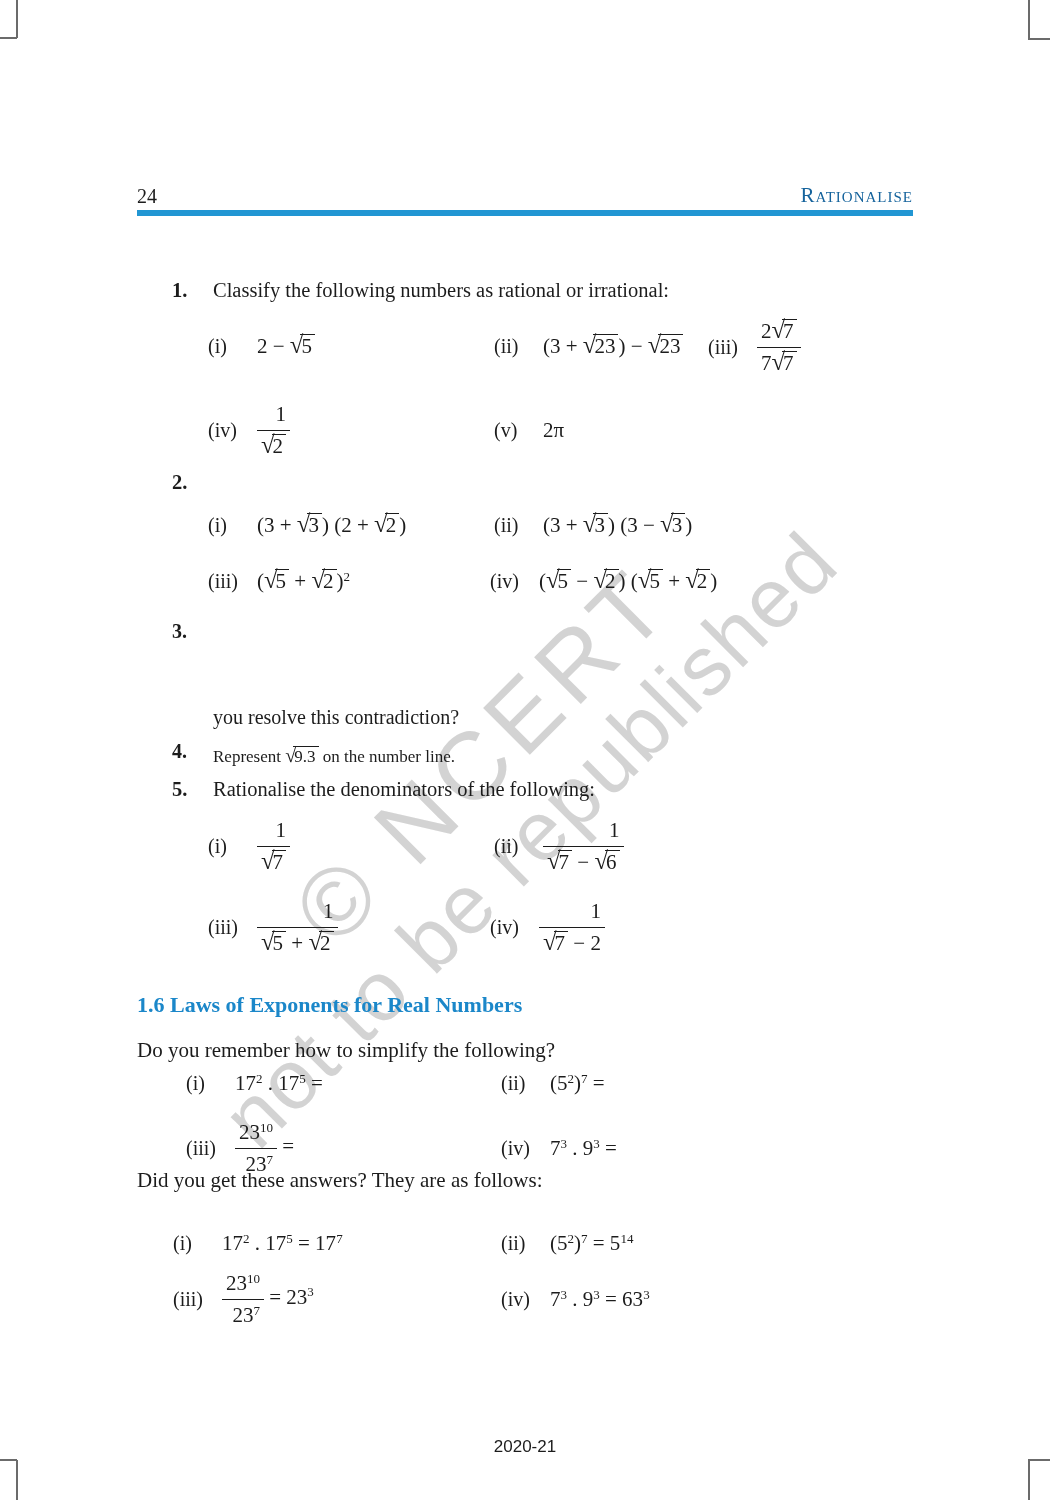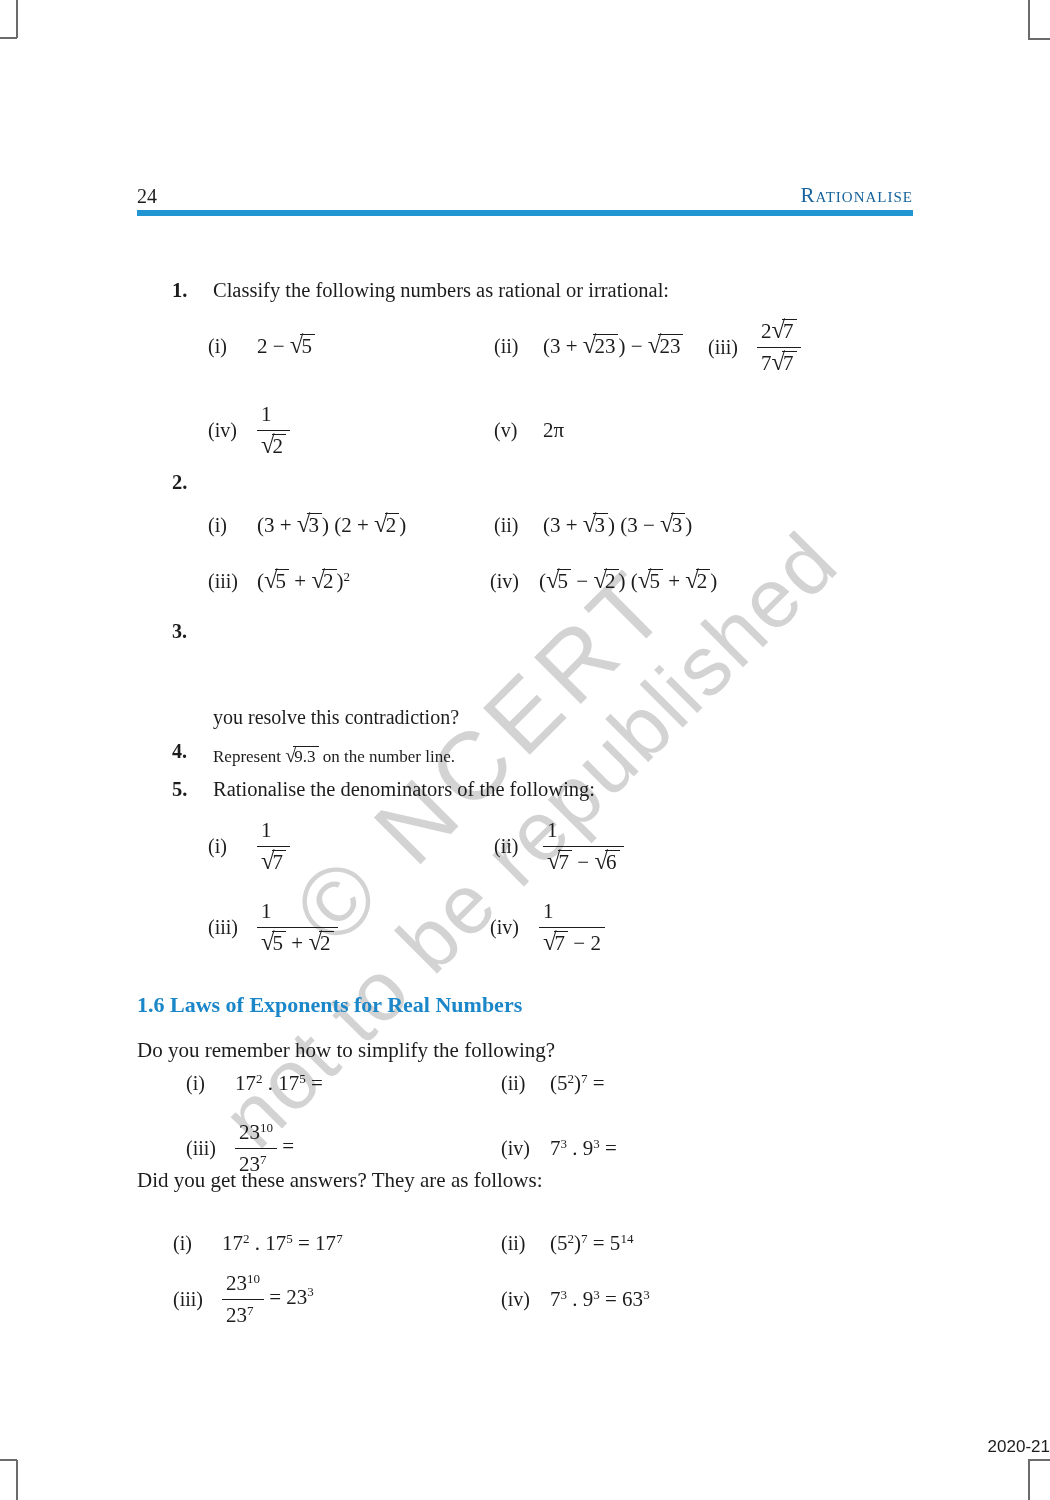--- a/index.html
+++ b/index.html
@@ -25,30 +25,30 @@
   .textline{position:absolute;font-size:20px;white-space:nowrap;z-index:2;}
   .longline{letter-spacing:-0.4px;}
   .cell{position:absolute;display:flex;align-items:center;gap:9px;font-size:21px;white-space:nowrap;z-index:2;}
   .opt-label{min-width:40px;font-size:20px;}
   
   .secheading{position:absolute;left:137px;top:992px;font-size:22px;font-weight:700;
               color:var(--heading-blue,#1b87c9);z-index:2;}
   .para{position:absolute;left:137px;font-size:21px;white-space:nowrap;z-index:2;}
   
   .math{white-space:nowrap;}
-  .frac{display:inline-block;vertical-align:middle;text-align:left;line-height:1.25;}
+  .frac{display:inline-block;vertical-align:middle;text-align:right;line-height:1.25;}
   .frac .num{display:block;border-bottom:1.6px solid currentColor;padding:0 4px 2px;}
   .frac .den{display:block;padding:2px 4px 0;}
   .sqrt{white-space:nowrap;}
   .sqrt .rad{font-size:1.18em;line-height:1;}
   .sqrt .vinc{display:inline-block;border-top:1.6px solid currentColor;padding:0 3px 0 1px;
               margin-left:-3px;line-height:1.12;}
   sup{font-size:.62em;line-height:0;vertical-align:.55em;}
   
-  .footer{position:absolute;left:0;top:1437px;width:1050px;text-align:right;
+  .footer{position:absolute;left:0;top:1437px;width:1050px;text-align:center;
           font-family:"Liberation Sans",sans-serif;font-size:17px;z-index:2;}
 </style>
 </head>
 <body>
 
 <div class="page">
 
   <div class="cmline" style="left:16px;top:0;width:1.5px;height:38px;"></div>
   <div class="cmline" style="left:0;top:37px;width:17px;height:1.5px;"></div>
   <div class="cmline" style="left:1028px;top:0;width:1.5px;height:39px;"></div>

